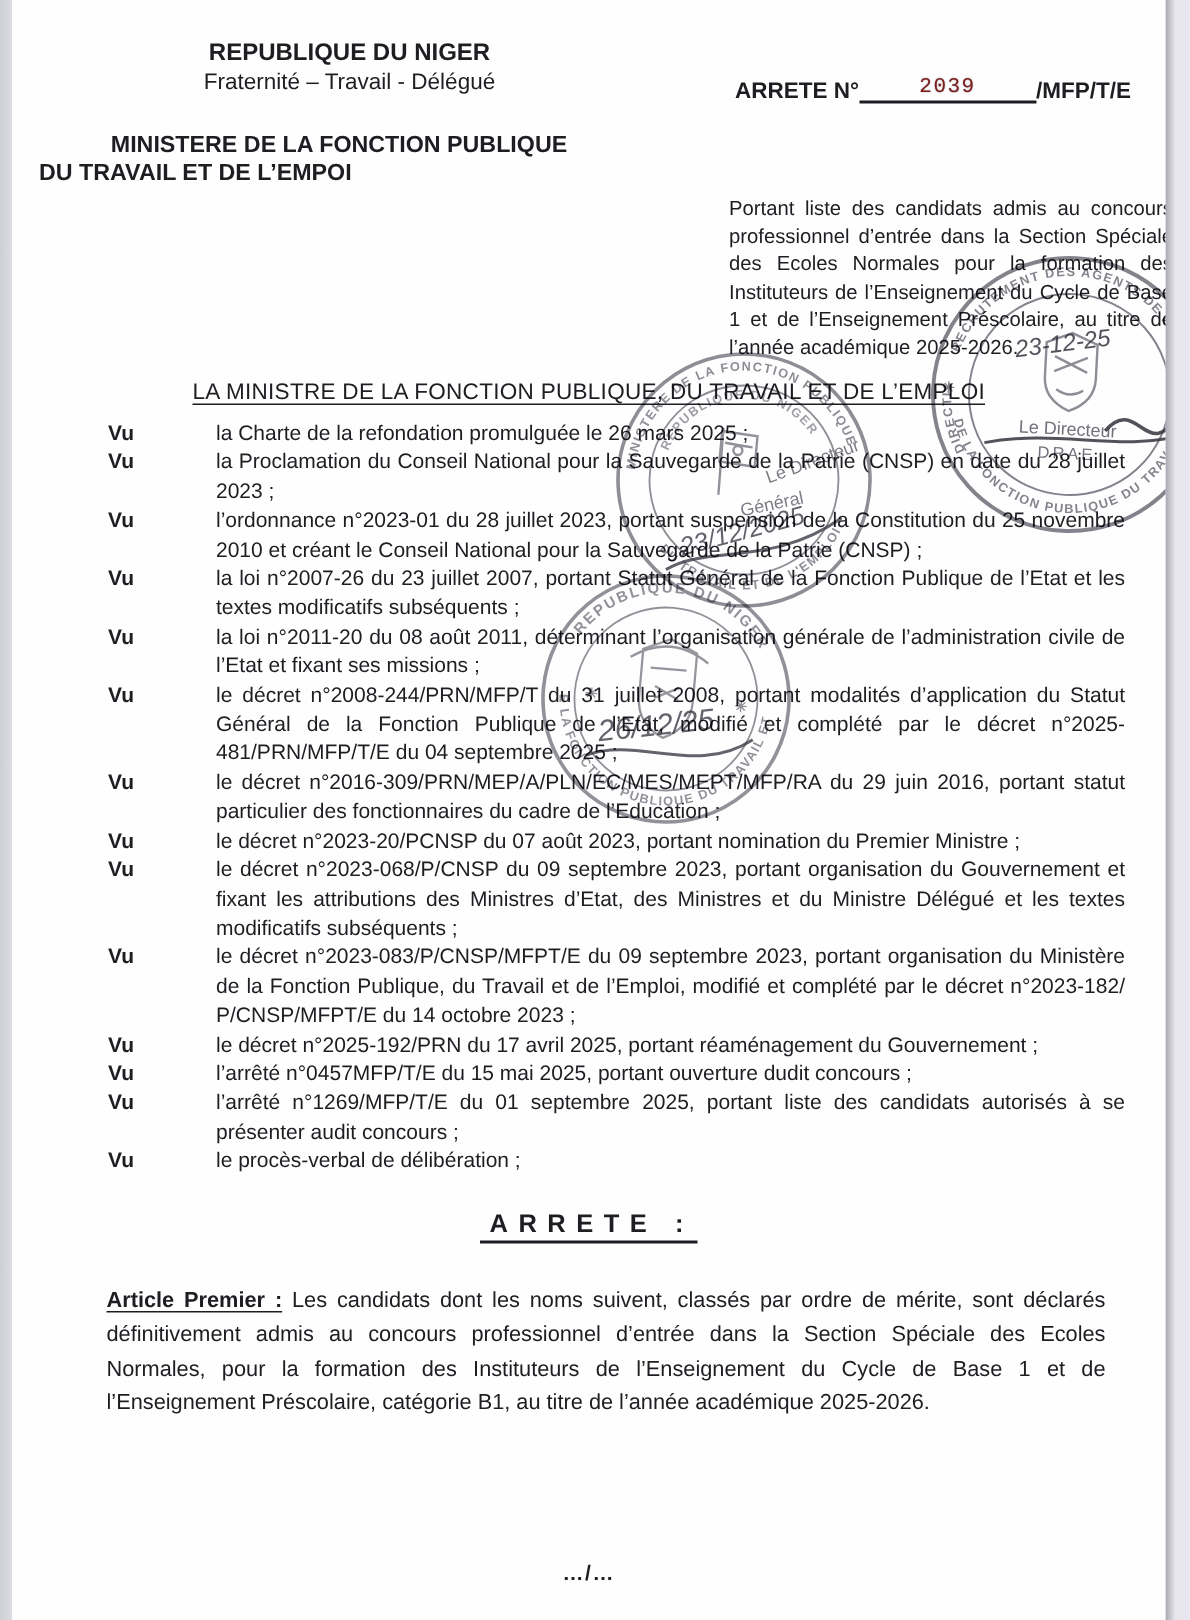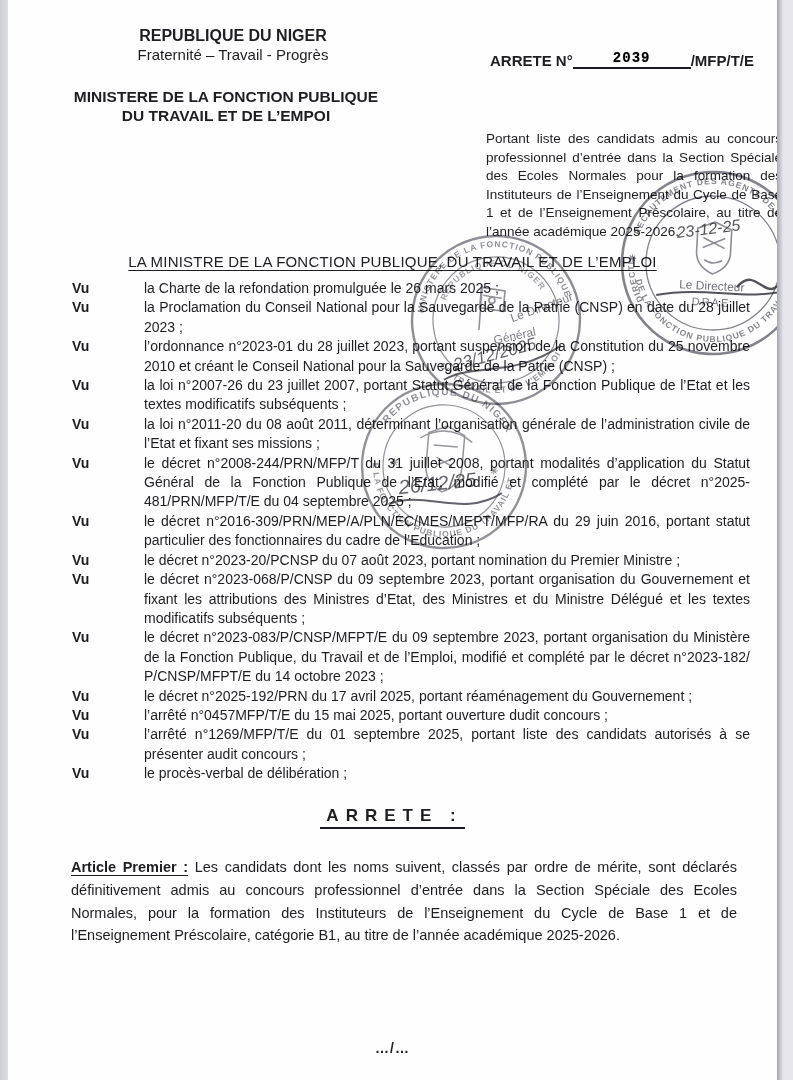--- a/index.html
+++ b/index.html
@@ -19,32 +19,32 @@
     position:absolute; left:8px; top:0; width:769px; height:1080px;
     background:#fefefe; overflow:hidden;
   }
   
   .hdr-left { position:absolute; left:30px; top:26px; width:390px; text-align:center; }
   .hdr-emblem  { font-size:15px; font-weight:bold; letter-spacing:1px; }
   .hdr-republic{ font-size:16px; font-weight:bold; margin-top:1px; }
   .hdr-motto   { font-size:15px; margin-top:1px; }
   .hdr-min1 { position:absolute; left:18px; top:88px; width:400px; text-align:center;
               font-size:15.5px; font-weight:bold; }
-  .hdr-min2 { position:absolute; left:18px; top:107px; width:400px; text-align:center;
+  .hdr-min2 { position:absolute; left:18px; top:107px; width:400px; text-align:left;
               font-size:15.5px; font-weight:bold; }
   .hdr-right-1 { position:absolute; left:482px; top:48px; width:300px;
                  font-size:15px; font-weight:bold; white-space:nowrap; }
   .hdr-right-2 { position:absolute; left:482px; top:94px; width:300px;
                  font-size:15px; font-weight:bold; white-space:nowrap; }
   .blank { display:inline-block; border-bottom:2px solid #1c1c22; text-align:center;
            vertical-align:bottom; line-height:17px; }
   .blank.num  { width:118px; }
   .blank.date { width:172px; }
-  .stamped { font-family:"Liberation Mono", monospace; font-weight:bold;
-             font-size:14px; letter-spacing:1px; color:#000000;
+  .stamped { font-family:"Liberation Mono", monospace; font-weight:normal;
+             font-size:14px; letter-spacing:1px; color:#7f1d1d;
              text-shadow:0 0 1px rgba(40,40,50,.55);margin-top:30px; }
   
   .object-par { position:absolute; left:478px; top:130px; width:296px;
     font-size:13.5px; line-height:18.6px; text-align:justify; font-weight:500; }
   
   .doc-title { position:absolute; left:0; top:253px; width:769px; text-align:center;
     font-size:15px; letter-spacing:.2px; }
   .doc-title span { text-decoration:underline; text-underline-offset:3px; }
   
   .vu-list { position:absolute; left:64px; top:279px; width:678px; }
@@ -75,21 +75,21 @@
 </head>
 <body>
 
 <div class="edge-left"></div>
 <div class="edge-right"></div>
 
 <div class="page">
 
   <div class="hdr-left">
     <div class="hdr-republic">REPUBLIQUE DU NIGER</div>
-    <div class="hdr-motto">Fraternité – Travail - Progrès</div>
+    <div class="hdr-motto">Fraternité – Travail - Délégué</div>
   </div>
   <div class="hdr-min1">MINISTERE DE LA FONCTION PUBLIQUE</div>
   <div class="hdr-min2">DU TRAVAIL ET DE L’EMPOI</div>
 
   <div class="hdr-right-1"><span>ARRETE N°</span><span class="blank num"><span class="stamped">2039</span></span><span>/MFP/T/E</span></div>
 
   <div class="object-par">Portant liste des candidats admis au concours professionnel d’entrée dans la Section Spéciale des Ecoles Normales pour la formation des Instituteurs de l’Enseignement du Cycle de Base 1 et de l’Enseignement Préscolaire, au titre de l’année académique 2025-2026.</div>
 
   <div class="doc-title"><span>LA MINISTRE DE LA FONCTION PUBLIQUE, DU TRAVAIL ET DE L’EMPLOI</span></div>
 

